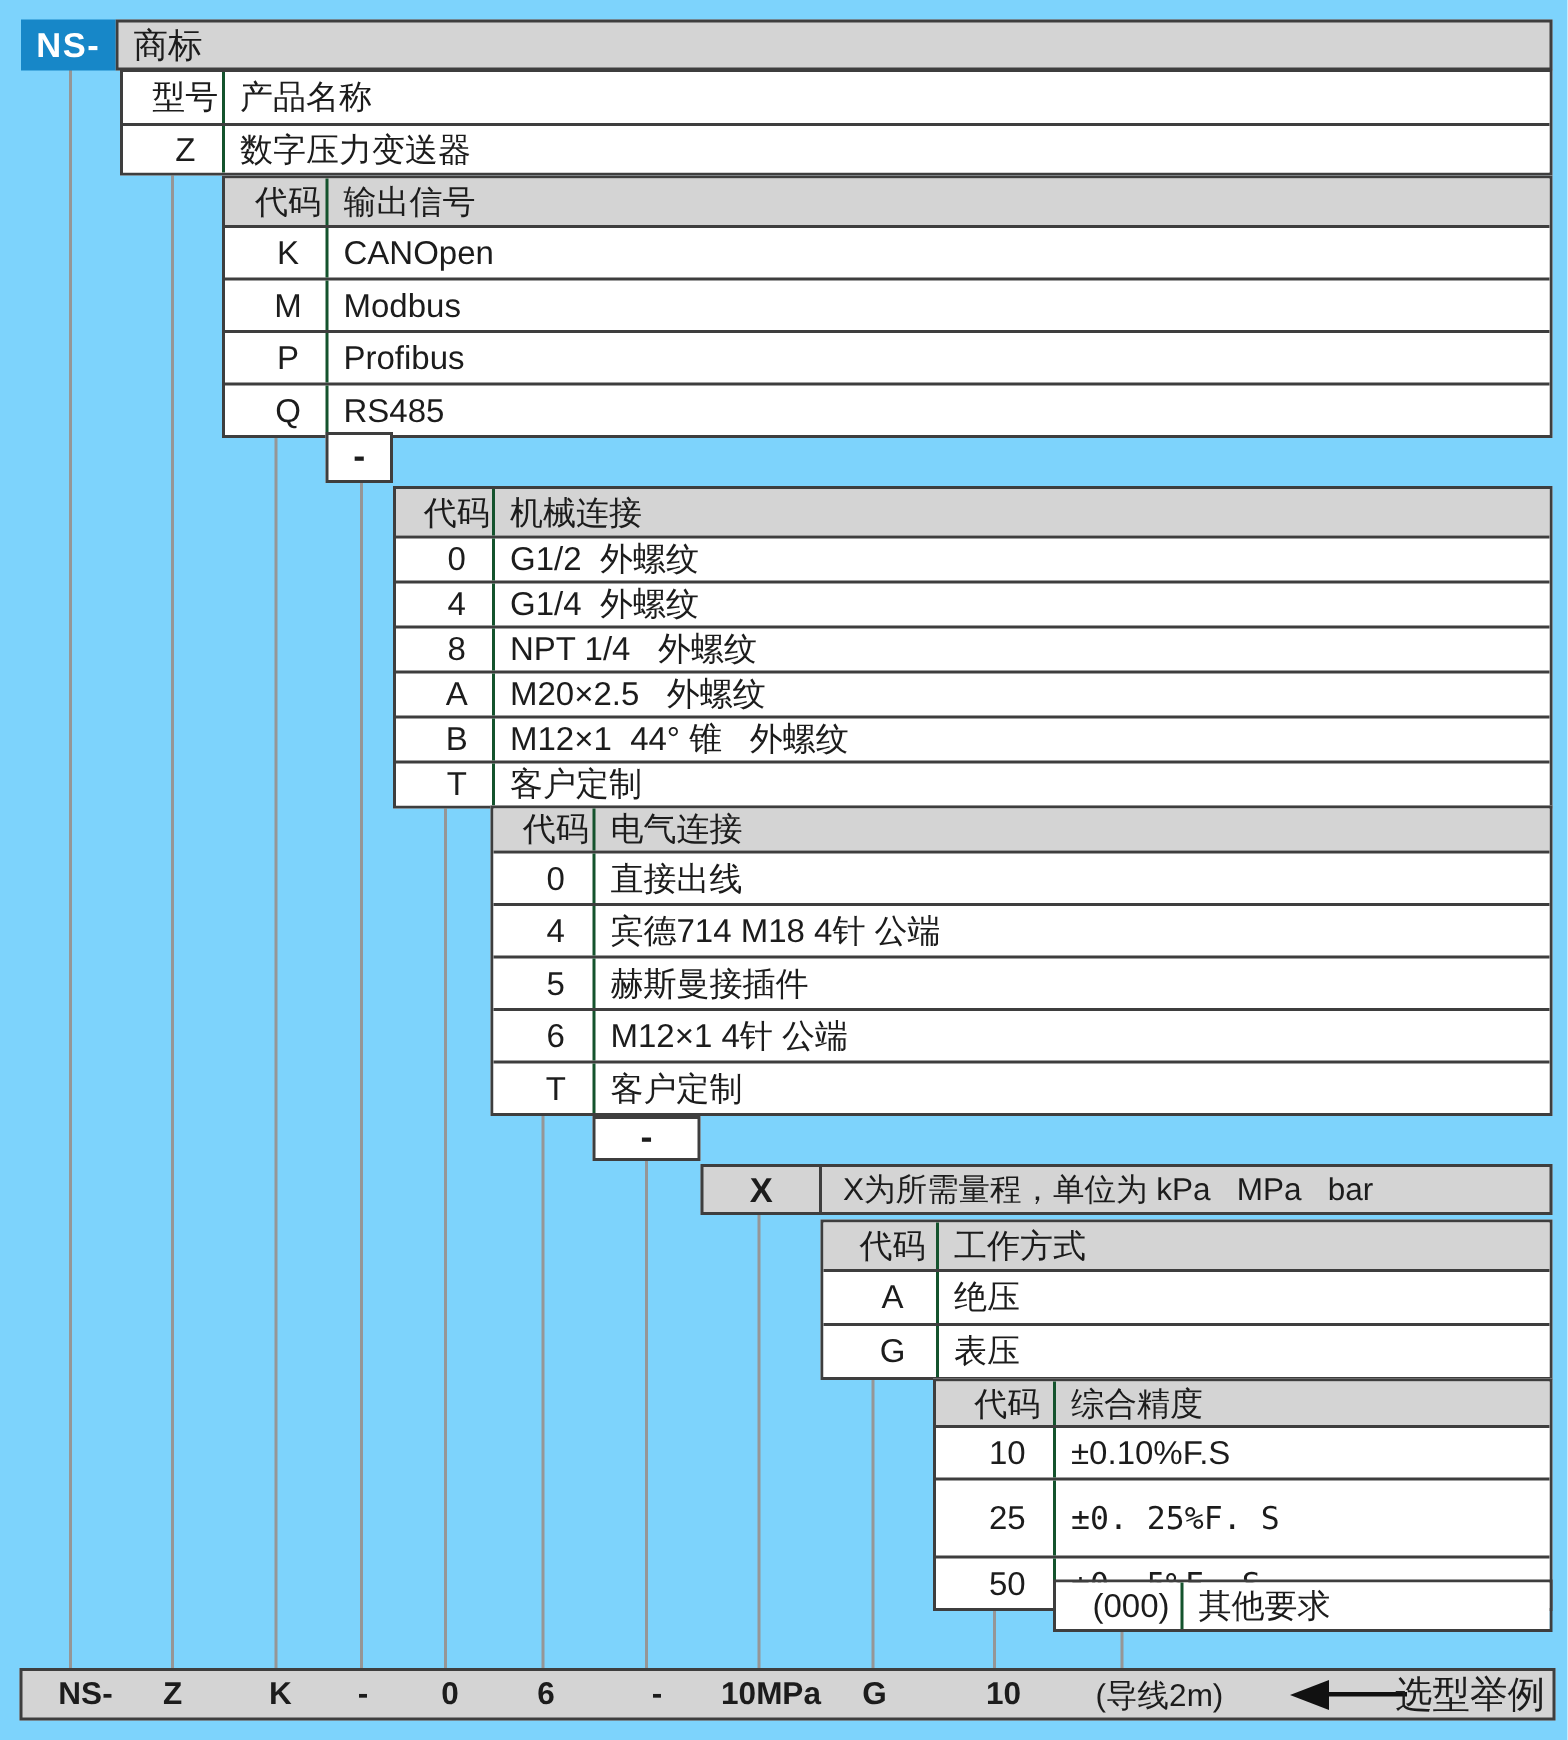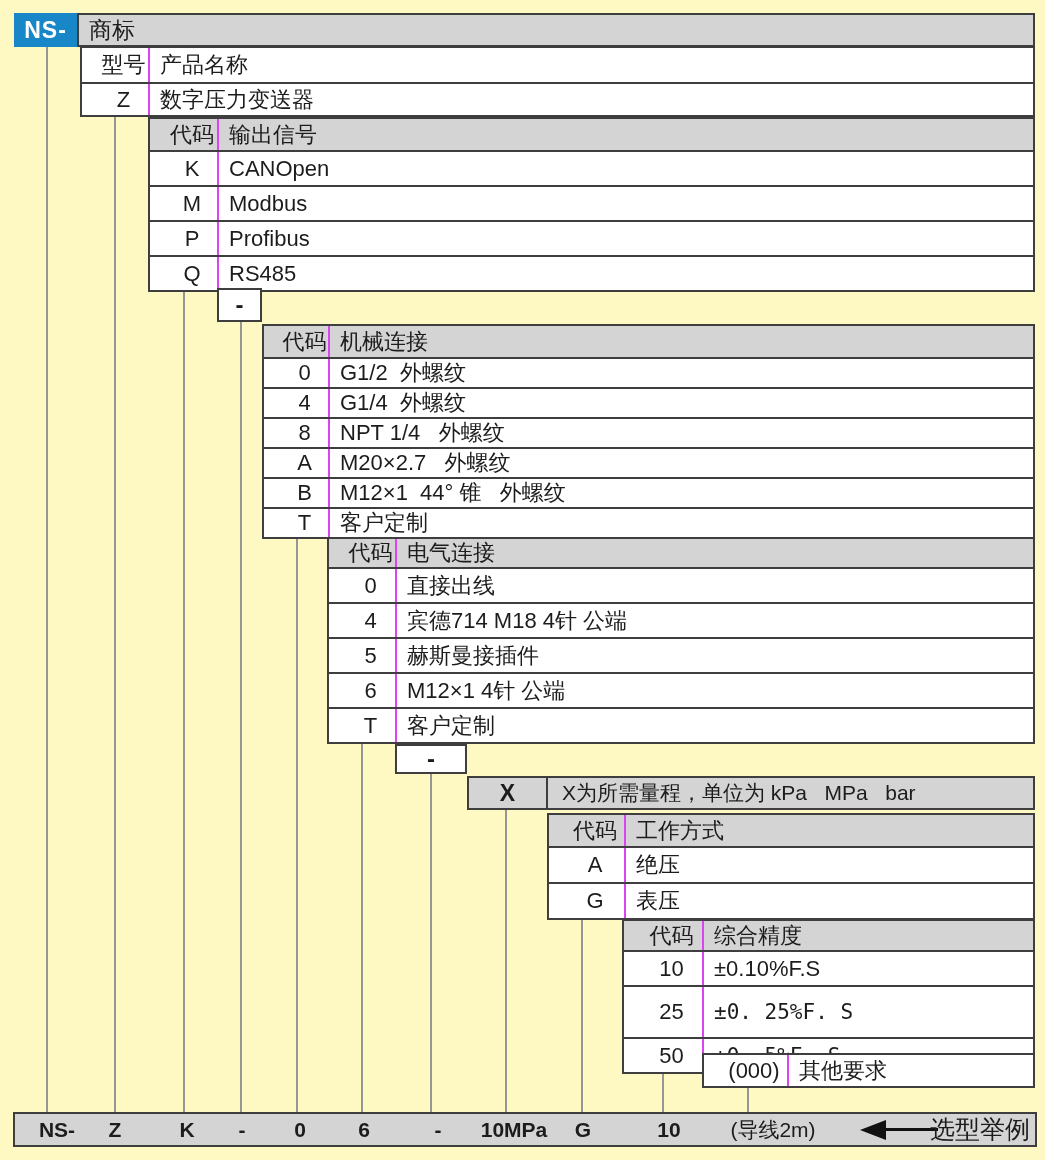--- a/index.html
+++ b/index.html
@@ -1,17 +1,17 @@
 <!DOCTYPE html>
 <html><head>
 <meta charset="utf-8">
 <style>
   html,body{margin:0;padding:0;background:#fff;}
   .page{
-    position:relative;width:1045px;height:1160px;background:#fef9c3;overflow:hidden;
+    position:relative;width:1045px;height:1160px;background:#7dd3fc;overflow:hidden;
     font-family:"Liberation Sans","DejaVu Sans",sans-serif;color:#1c1c1c;
   }
   *{box-sizing:border-box;}
   
   .conn{position:absolute;width:2px;background:#969696;z-index:0;}
   
   .ns-box{
     position:absolute;left:14px;top:13px;width:63px;height:34px;background:#1787c8;
     display:flex;align-items:center;justify-content:center;z-index:2;
     color:#ffffff;font-weight:bold;font-size:23px;letter-spacing:1px;
@@ -20,21 +20,21 @@
     position:absolute;left:77px;top:13px;width:958px;height:34px;background:#d4d4d4;
     border:2px solid #3e3e3e;display:flex;align-items:flex-start;padding-left:10px;
     font-size:23px;z-index:1;
   }
   
   .tbl{position:absolute;border:2px solid #3e3e3e;background:#ffffff;z-index:1;}
   .row{display:flex;align-items:center;border-top:2px solid #3e3e3e;background:#fff;}
   .row:first-child{border-top:none;}
   .row.hd{background:#d4d4d4;}
   .c1{height:100%;display:flex;align-items:center;justify-content:center;
-      border-right:2px solid #d946ef;font-size:22px;text-align:center;padding-left:17px;}
+      border-right:2px solid #14532d;font-size:22px;text-align:center;padding-left:17px;}
   .c2{flex:1;padding-left:10px;font-size:22px;white-space:pre;}
   .hd .c1,.hd .c2{font-size:22px;}
   
   .t-model{left:80px;top:46px;width:955px;}   .t-model .c1{width:68px;}
   .t-output{left:148px;top:117px;width:887px;}.t-output .c1{width:69px;}
   .t-mech{left:262px;top:324px;width:773px;}  .t-mech .c1{width:66px;}
   .t-elec{left:327px;top:537px;width:708px;}  .t-elec .c1{width:68px;}
   .t-mode{left:547px;top:813px;width:488px;}  .t-mode .c1{width:77px;}
   .t-acc{left:622px;top:919px;width:413px;}   .t-acc .c1{width:80px;}
   .t-other{left:702px;top:1053px;width:333px;}.t-other .c1{width:85px;}
@@ -140,21 +140,21 @@
     <div class="row" style="height:30px">
       <div class="c1">4</div>
       <div class="c2">G1/4  外螺纹</div>
     </div>
     <div class="row" style="height:30px">
       <div class="c1">8</div>
       <div class="c2">NPT 1/4   外螺纹</div>
     </div>
     <div class="row" style="height:30px">
       <div class="c1">A</div>
-      <div class="c2">M20×2.7   外螺纹</div>
+      <div class="c2">M20×2.5   外螺纹</div>
     </div>
     <div class="row" style="height:30px">
       <div class="c1">B</div>
       <div class="c2">M12×1  44° 锥   外螺纹</div>
     </div>
     <div class="row" style="height:30px">
       <div class="c1">T</div>
       <div class="c2">客户定制</div>
     </div>
   </div>

